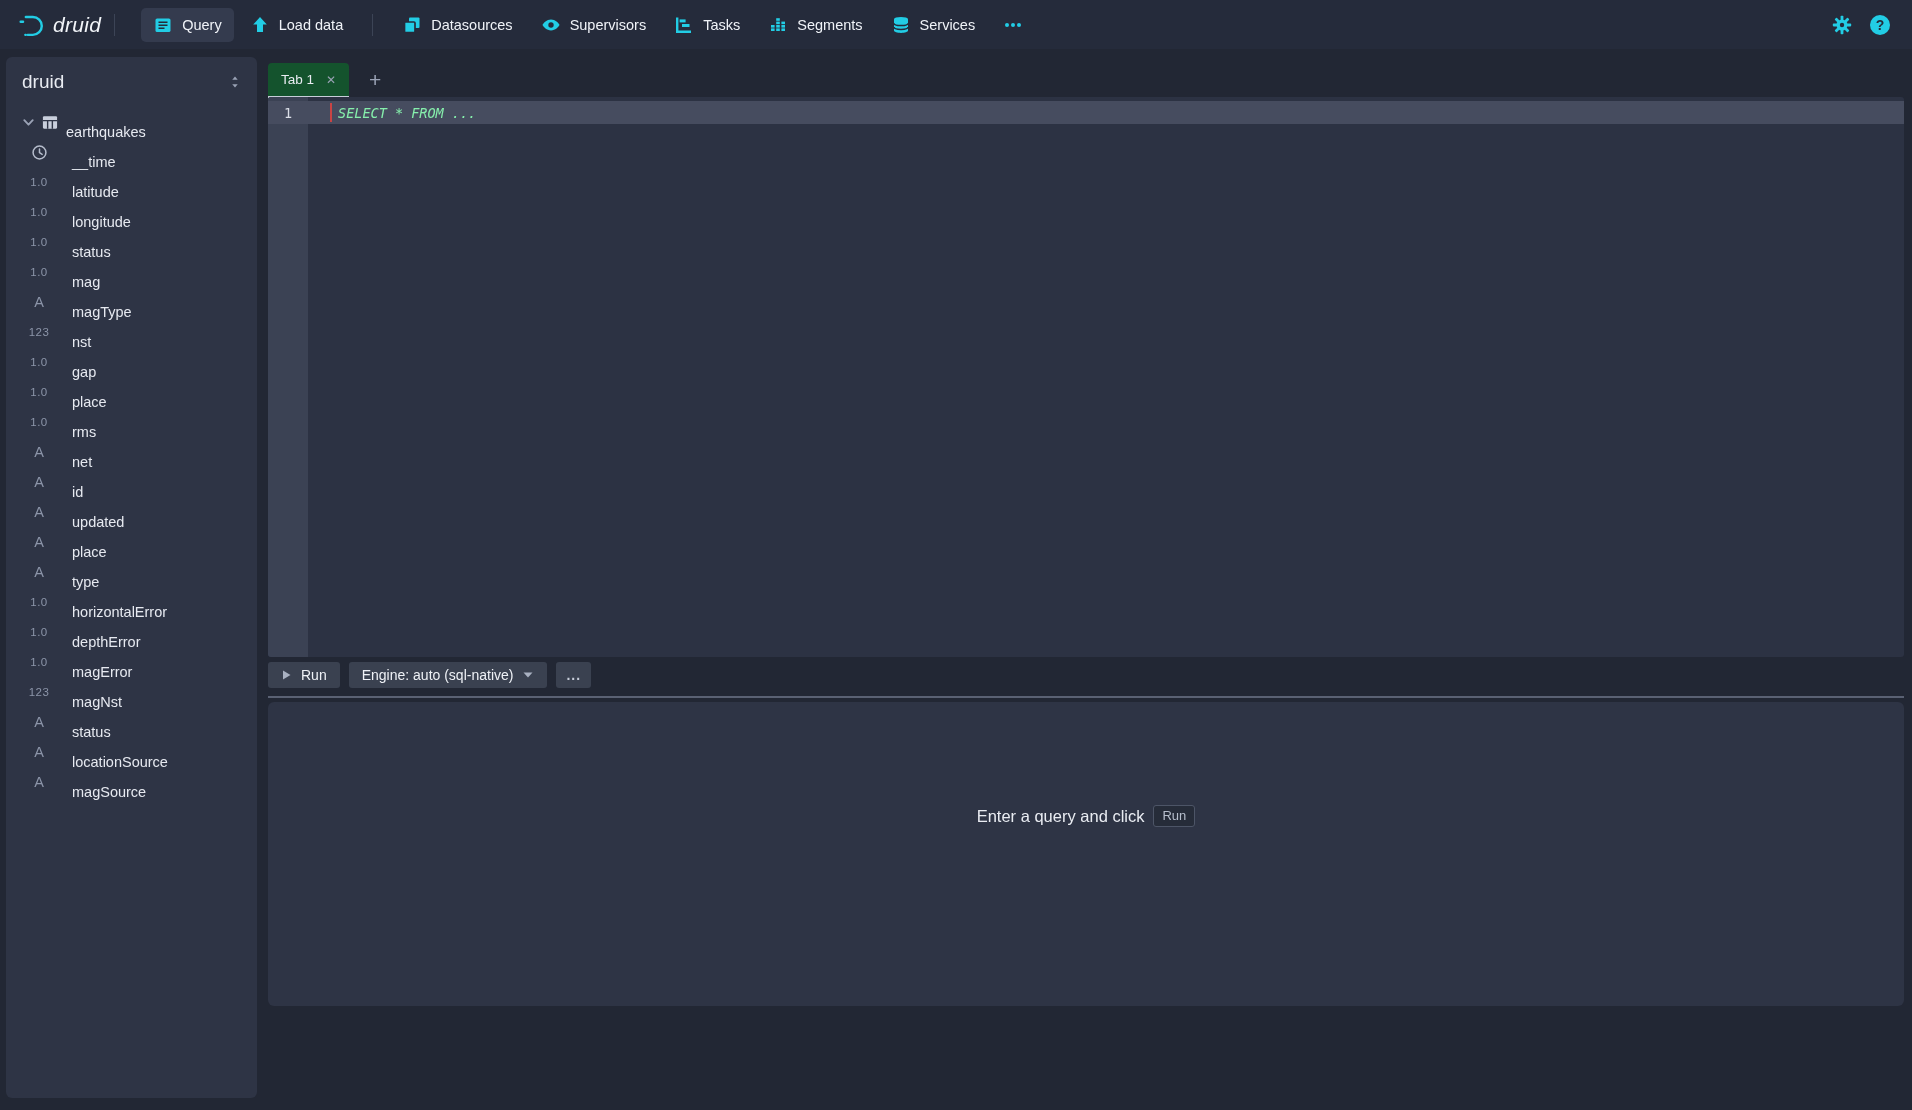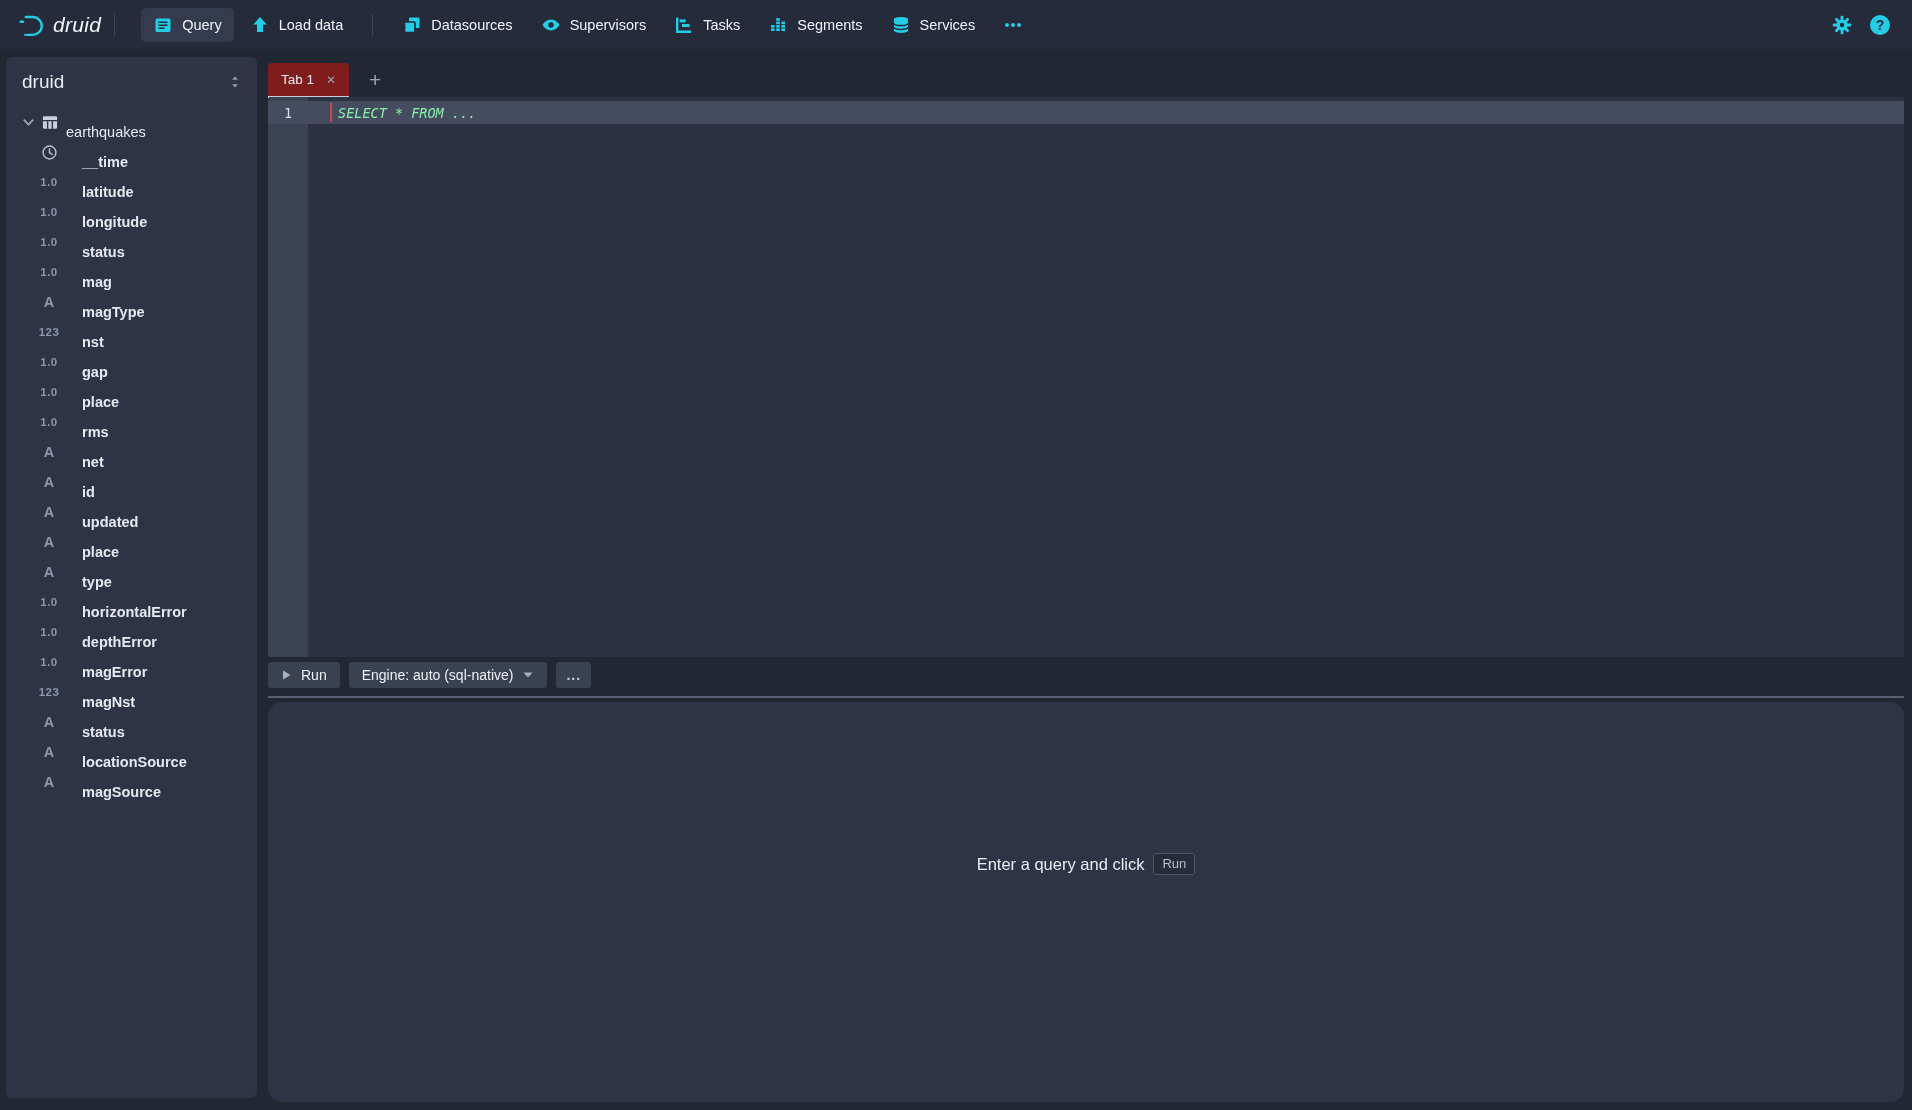--- a/index.html
+++ b/index.html
@@ -45,35 +45,35 @@
     padding:14px 14px 10px 16px;
   }
   .sidebar-title { font-size:19px; color:#e9ecf2; }
   .sort-btn { cursor:pointer; }
   .tree { padding-top:4px; font-size:14.5px; }
   .tree-row {
     height:30px; display:flex; align-items:center; cursor:pointer; padding-left:12px;
   }
   .tree-row .chev { width:20px; display:flex; justify-content:center; }
   .tree-row .ticon { width:24px; display:flex; justify-content:center; margin-right:4px; }
-  .tree-row.child { padding-left:30px;font-weight:bold; }
+  .tree-row.child { padding-left:20px; }
   .tree-row .glyph {
     width:26px; text-align:center; color:#8c95a9; font-size:11.5px; letter-spacing:.5px;
     margin-right:20px; flex:none;
   }
   .tree-row .glyph.str { font-size:14.5px; letter-spacing:0; }
   .tree-row .glyph.time { display:flex; justify-content:center; }
   .tree-row .lbl { color:#e6e9f0;margin-top:20px; }
 
   
   .main { position:absolute; left:268px; top:57px; width:1636px; height:1045px; }
 
   .tabbar { position:absolute; left:0; top:0; height:39px; display:flex; align-items:flex-end; }
   .qtab {
-    height:33px; background:#7f1d1d; border-radius:4px 4px 0 0; display:flex; align-items:center;
+    height:33px; background:#14532d; border-radius:4px 4px 0 0; display:flex; align-items:center;
     padding:0 13px; gap:12px; font-size:13.5px; color:#e9ecf2; cursor:pointer;
     box-shadow:0 2.5px 0 0 #c8cdd9;
   }
   .qtab .close-x { color:#9aa2b5; font-size:12px; cursor:pointer; }
   .add-tab {
     margin-left:14px; color:#9aa2b5; font-size:21px; line-height:21px; cursor:pointer; padding:0 6px 6px 6px;
   }
 
   .editor {
     position:absolute; left:0; top:40px; width:1636px; height:560px;
@@ -99,22 +99,22 @@
     background:#3a4150; border:none; border-radius:3px; height:26px; padding:0 13px;
     color:#eef1f6; font-size:14px; font-family:"Liberation Sans", sans-serif;
     display:flex; align-items:center; gap:9px; cursor:pointer;
   }
   .rb-btn .bicon { color:#a9b1c1; }
   .rb-btn.icon-only { padding:0 10px; letter-spacing:1px; color:#c7cdd9; font-weight:bold; }
 
   .splitter { position:absolute; left:0; top:639px; width:1636px; height:2px; background:#5a6173; cursor:row-resize; }
 
   .results {
-    position:absolute; left:0; top:645px; width:1636px; height:400px;
-    background:#2e3445; border-radius:14px;
+    position:absolute; left:0; top:645px; width:1636px; height:304px;
+    background:#2e3445; border-radius:6px;
     display:flex; align-items:center; justify-content:center;
   }
   .results-inner { display:flex; align-items:center; gap:9px; transform:translateY(-38px); }
   .results-msg { font-size:16.5px; color:#e9ecf2; }
   .run-chip {
     background:#262c39; border:1px solid #4d5567; border-radius:3px;
     padding:2px 8px 3px; font-size:13px; color:#b6becc;
   }
 </style>
 </head>

